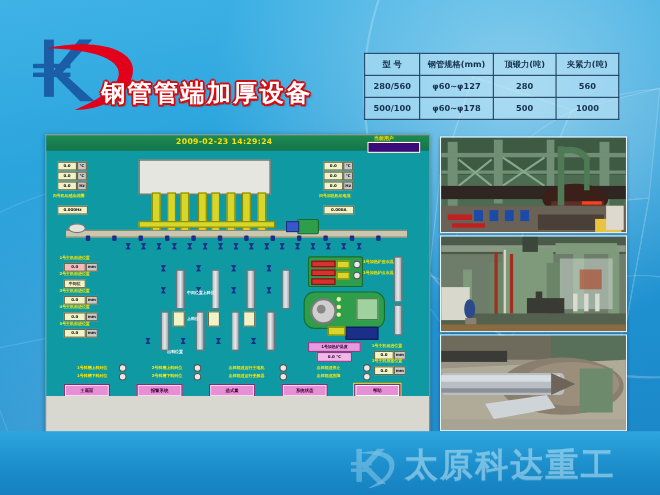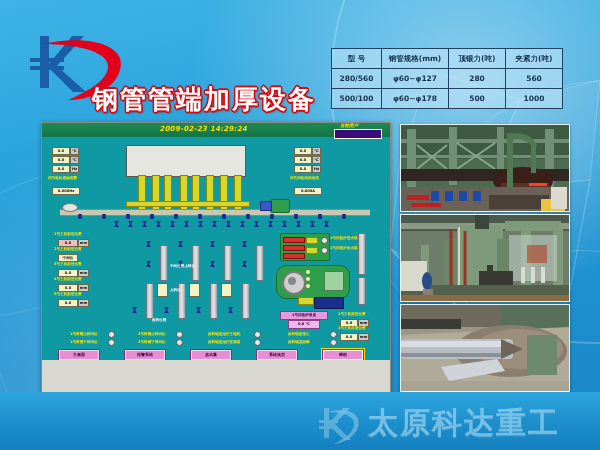--- a/index.html
+++ b/index.html
@@ -19,21 +19,21 @@
   .s1{width:520px;height:520px;left:330px;top:-180px;border-width:2px;border-color:rgba(255,255,255,.22);}
   .s2{width:420px;height:420px;left:400px;top:80px;border-color:rgba(255,255,255,.18);}
   .s3{width:640px;height:640px;left:-180px;top:160px;border-color:rgba(255,255,255,.14);}
   .s4{width:300px;height:300px;left:430px;top:250px;border-color:rgba(255,255,255,.20);}
   .netpoly{position:absolute;right:-10px;top:60px;width:220px;height:330px;opacity:.30;pointer-events:none;}
   .netpoly2{position:absolute;left:-30px;bottom:-40px;width:260px;height:200px;opacity:.22;pointer-events:none;}
 
   
   .header{position:absolute;left:0;top:34px;width:600px;height:58px;}
   .kd-logo{position:absolute;left:24px;top:-4px;width:108px;height:72px;}
-  .title-cn{position:absolute;left:92px;top:48px;font-size:26px;font-weight:bold;
+  .title-cn{position:absolute;left:92px;top:36px;font-size:22px;font-weight:bold;
     letter-spacing:2px;color:#ffffff;
     -webkit-text-stroke:0px;
     text-shadow:
       1.6px 0 0 #d40d12, -1.6px 0 0 #d40d12, 0 1.6px 0 #d40d12, 0 -1.6px 0 #d40d12,
       1.2px 1.2px 0 #d40d12, -1.2px 1.2px 0 #d40d12, 1.2px -1.2px 0 #d40d12, -1.2px -1.2px 0 #d40d12,
       2px 2px 2px rgba(0,0,0,.28);
     font-family:"DejaVu Sans",sans-serif;white-space:nowrap;}
 
   
   .spec-table{position:absolute;left:331px;top:48px;border-collapse:collapse;
@@ -59,21 +59,21 @@
   .tb-ic{width:8px;height:11px;background:linear-gradient(180deg,#c9d4e2,#8fa3bb);border:1px solid #6a7b90;border-radius:1px;}
   .tb-sep{width:1px;height:11px;background:#9aa;margin:0 2px;}
   .tb-note{position:absolute;right:2px;top:10px;font-size:4px;color:#556;}
 
   .hmi-title{height:16px;background:linear-gradient(180deg,#1d8a52,#12663b);
     display:flex;align-items:center;justify-content:center;}
   .hmi-title span{color:#fff;font-size:8.5px;font-weight:bold;letter-spacing:.6px;
     font-family:"DejaVu Sans",sans-serif;}
 
   .hmi-body{position:relative;height:237px;background:#0f9aa3;overflow:hidden;}
-  .hmi-topbar{position:relative;height:14px;background:linear-gradient(180deg,#1d8a52,#14744a);font-style:italic;}
+  .hmi-topbar{position:relative;height:14px;background:linear-gradient(180deg,#1d8a52,#14744a);}
   .dt{position:absolute;left:118px;top:2px;color:#ffe200;font-size:7px;font-weight:bold;letter-spacing:.3px;}
   .cur-user-lb{position:absolute;left:298px;top:0px;font-size:4.5px;color:#ffe200;font-weight:bold;}
   .cur-user-fld{position:absolute;left:292px;top:6px;width:46px;height:8px;background:#3a0c7a;border:1px solid #ffd;}
 
   .scene{position:absolute;left:0;top:14px;width:348px;height:223px;}
 
   
   .lbl{position:absolute;font-size:3.6px;font-weight:bold;color:#ffe600;white-space:nowrap;line-height:1;}
   .lbl.w{color:#ffffff;}
   .val{position:absolute;background:#f2f2c8;border:1px solid #6a6a4a;height:6px;

